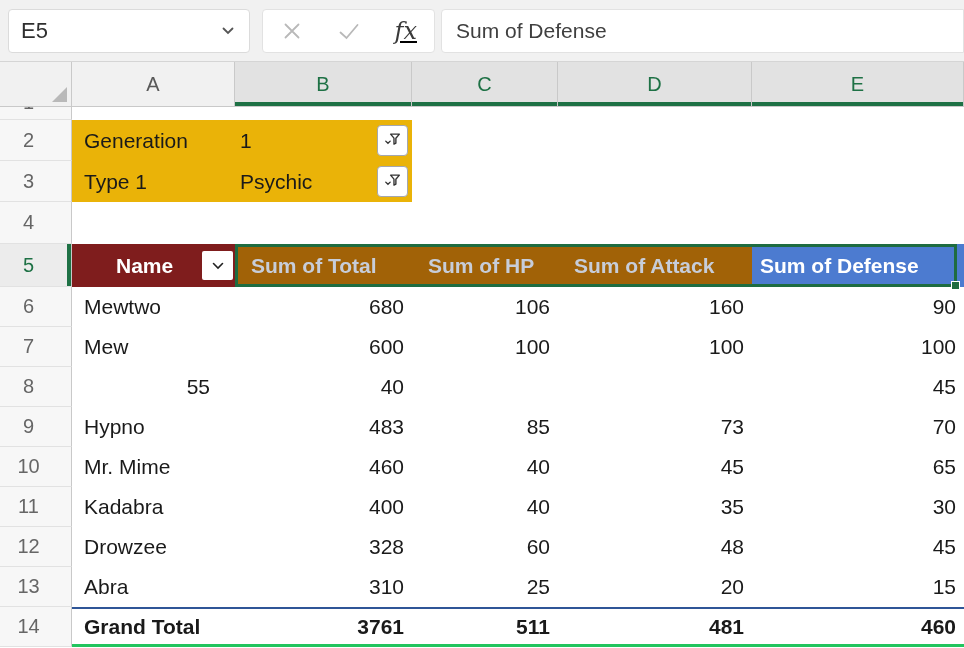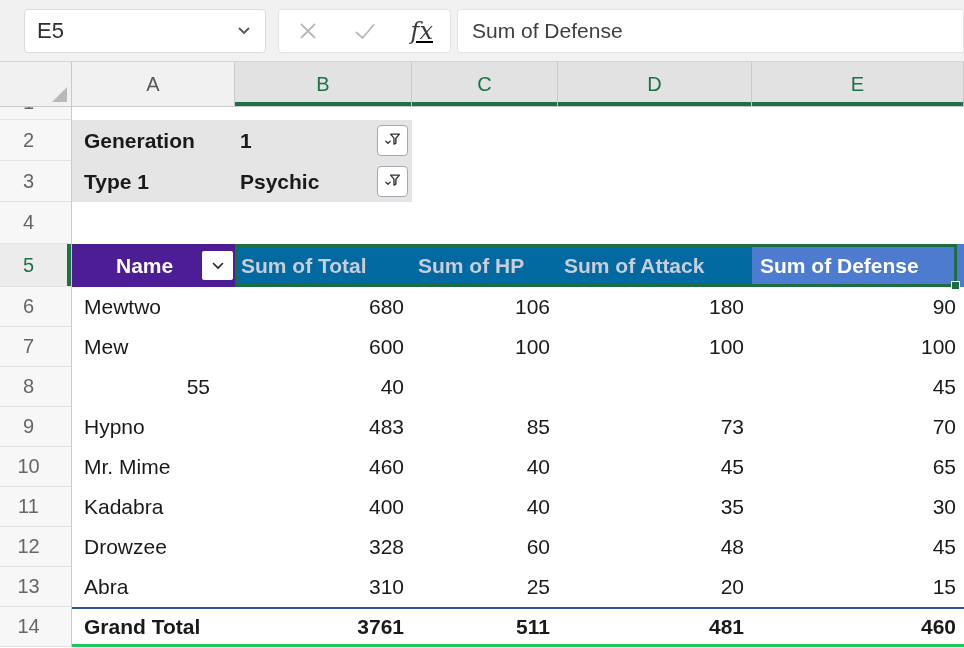--- a/index.html
+++ b/index.html
@@ -1,21 +1,21 @@
 <!DOCTYPE html>
 <html><head>
 <meta charset="utf-8">
 <style>
   * { margin:0; padding:0; box-sizing:border-box; }
   html,body { width:964px; height:648px; overflow:hidden; background:#fff;
               font-family:"Liberation Sans", sans-serif; }
 
   
   .chrome { height:62px; background:#F1F1F1; display:flex; align-items:center;
-            padding-left:24px; border-bottom:1px solid #D5D5D5; }
+            padding-left:8px; border-bottom:1px solid #D5D5D5; }
   .name-box { width:242px; height:44px; background:#fff; border:1px solid #DBDBDB;
               border-radius:4px; display:flex; align-items:center; justify-content:space-between;
               padding:0 12px; font-size:22px; color:#2f2f2f; }
   .fx-group { width:173px; height:44px; background:#fff; border:1px solid #E2E2E2;
               border-radius:4px; margin-left:12px; display:flex; align-items:center;
               justify-content:space-between; padding:0 17px;text-decoration:underline; }
   .fx-label { font-family:"DejaVu Serif", serif; font-style:italic; font-size:24px; color:#3A3A3A; }
   .formula-bar { flex:1; height:44px; background:#fff; border:1px solid #E2E2E2;
                  border-radius:4px 0 0 4px; margin-left:6px; display:flex; align-items:center;
                  padding-left:14px; font-size:21px; color:#3F3F3F; }
@@ -42,31 +42,31 @@
   .rowh.sel { background:#ECECEC; color:#1E7145; box-shadow:inset -4px 0 0 #1E7145; }
   .rowh.clip { overflow:hidden; align-items:flex-start; }
   .rowh.clip span { display:block; margin-top:-16px; }
   .cells { flex:1; display:flex; background:#fff; }
   .cell { display:flex; align-items:center; font-size:21px; color:#1a1a1a; }
   .c-a{width:163px; padding-left:12px;} .c-b{width:177px;} .c-c{width:146px;}
   .c-d{width:194px;} .c-e{flex:1;} .fill{flex:1;}
   .num { justify-content:flex-end; padding-right:8px; }
 
   
-  .flt { background:#e5e5e5;font-weight:bold; }
+  .flt { background:#eab308; }
   .flt-val { justify-content:space-between; padding-left:5px; padding-right:4px; }
   .filter-btn { width:31px; height:31px; background:#fff; border:1px solid #A3A7B0;
                 border-radius:4px; display:flex; align-items:center; justify-content:center;
                 cursor:pointer; }
 
   
   .ph { font-weight:bold; font-size:21px; }
-  .ph-name { background:#4c1d95; color:#fff; justify-content:space-between;
+  .ph-name { background:#7f1d1d; color:#fff; justify-content:space-between;
              padding-right:2px;padding-left:44px; }
-  .ph-mid { background:#0369a1; color:#C7CDD9; padding-left:6px; }
+  .ph-mid { background:#a16207; color:#C7CDD9; padding-left:16px; }
   .ph-active { background:#4C7BD0; color:#fff; padding-left:8px; }
   .name-dd { width:31px; height:29px; background:#fff; border:none; border-radius:2px;
              display:flex; align-items:center; justify-content:center; cursor:pointer; }
 
   
   .gt .cells { border-top:2px solid #2F5597; border-bottom:3px solid #22c55e; }
   .gt .cell { font-weight:bold; }
 
   
   .sel-box { position:absolute; left:235px; top:137px; width:722px; height:43px;
@@ -178,21 +178,21 @@
       <div class="cell c-e ph ph-active">Sum of Defense</div>
     </div>
   </div>
 
   <div class="row h40">
     <div class="rowh">6</div>
     <div class="cells">
       <div class="cell c-a">Mewtwo</div>
       <div class="cell c-b num">680</div>
       <div class="cell c-c num">106</div>
-      <div class="cell c-d num">180</div>
+      <div class="cell c-d num">160</div>
       <div class="cell c-e num">90</div>
     </div>
   </div>
   <div class="row h40">
     <div class="rowh">7</div>
     <div class="cells">
       <div class="cell c-a">Mew</div>
       <div class="cell c-b num">600</div>
       <div class="cell c-c num">100</div>
       <div class="cell c-d num">100</div>

